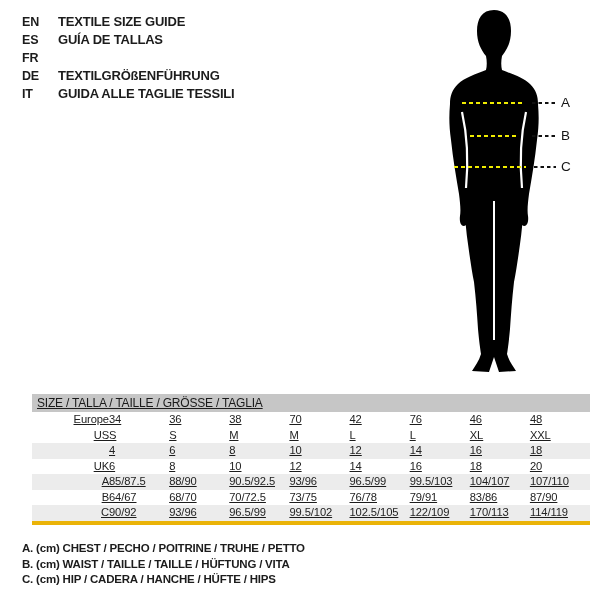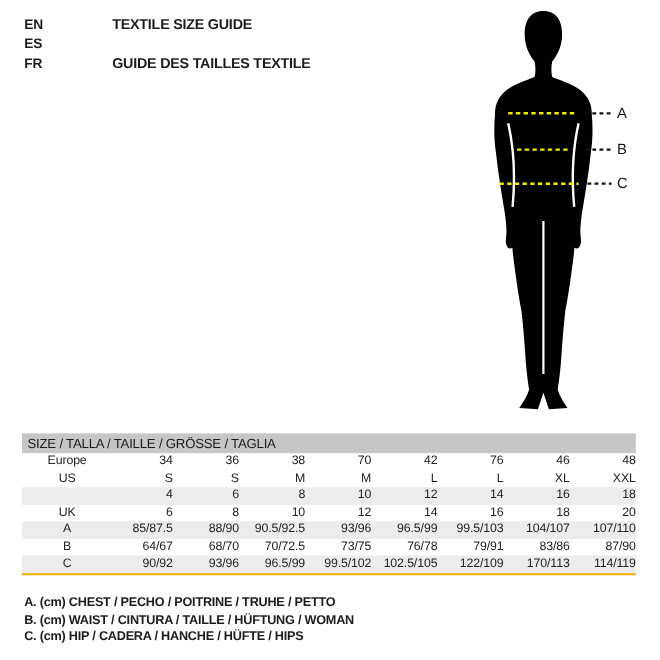--- a/index.html
+++ b/index.html
@@ -8,61 +8,69 @@
     --text:#1c1c1c;
     --accent_yellow:#f0ec00;
   }
   html,body{margin:0;padding:0;background:#fff;}
   .canvas{
     position:relative;width:600px;height:600px;background:#fff;overflow:hidden;
     font-family:"Liberation Sans",sans-serif;color:var(--text);
   }
   
   .lang-block{position:absolute;left:22px;top:13px;}
-  .lang-row{display:flex;height:18px;line-height:18px;gap:44px;}
+  .lang-row{display:flex;height:18px;line-height:18px;}
   .lang-code{width:36px;font-weight:700;font-size:12.5px;letter-spacing:-0.2px;}
   .lang-label{font-weight:700;font-size:13px;letter-spacing:-0.2px;white-space:nowrap;}
   
   .figure-svg{position:absolute;left:408px;top:4px;}
   .marker{position:absolute;font-size:13.5px;font-weight:400;color:#161616;}
   .marker-a{left:561px;top:95px;}
   .marker-b{left:561px;top:128px;}
   .marker-c{left:561px;top:159px;}
   
   .section-title{position:absolute;left:22px;top:368px;font-size:12px;font-weight:700;letter-spacing:-0.2px;white-space:nowrap;}
   
-  .size-table{position:absolute;left:20px;top:394px;width:558px;border-bottom:2px solid #eab308;}
+  .size-table{position:absolute;left:32px;top:394px;width:558px;border-bottom:4px solid #eab308;text-decoration:underline;}
   .size-table-header{
     height:18px;line-height:18px;background:var(--header_gray);
     font-size:12px;font-weight:400;letter-spacing:-0.2px;padding-left:5px;color:#1a1a1a;
   }
   .trow{display:grid;grid-template-columns:77px repeat(8,1fr);height:15.5px;line-height:15.5px;font-size:11.2px;letter-spacing:-0.1px;}
   .trow.striped{background:var(--stripe_gray);}
-  .tcell-label{text-align:center;padding-left:5px;color:#222;}
-  .tcell{text-align:right;color:#222;}
+  .tcell-label{text-align:right;padding-left:5px;color:#222;}
+  .tcell{text-align:left;color:#222;}
   
   .legend-block{position:absolute;left:22px;top:541px;}
   .legend-line{height:15.5px;line-height:15.5px;font-size:11.5px;font-weight:700;letter-spacing:-0.2px;white-space:nowrap;}
 </style>
 </head>
 <body>
 
 <div class="canvas">
 
   <div class="lang-block">
       <div class="lang-row">
         <span class="lang-code">EN</span>
         <span class="lang-label">TEXTILE SIZE GUIDE</span>
       </div>
       <div class="lang-row">
         <span class="lang-code">ES</span>
+        <span class="lang-label">GUÍA DE TALLAS</span>
       </div>
       <div class="lang-row">
         <span class="lang-code">FR</span>
-        <span class="lang-label">GUIDE DES TAILLES TEXTILE</span>
+      </div>
+      <div class="lang-row">
+        <span class="lang-code">DE</span>
+        <span class="lang-label">TEXTILGRÖßENFÜHRUNG</span>
+      </div>
+      <div class="lang-row">
+        <span class="lang-code">IT</span>
+        <span class="lang-label">GUIDA ALLE TAGLIE TESSILI</span>
       </div>
     </div>
 
   <svg class="figure-svg" width="180" height="370" viewBox="0 0 180 370">
     <path fill="#000" d="M 86,6
          C 98,6 103,15 103,27
          C 103,38 99,46 94,52
          C 93,57 93,62 94,66
          C 104,70 116,74 122,80
          C 128,86 130,92 130,100
@@ -191,17 +199,17 @@
           <div class="tcell">102.5/105</div>
           <div class="tcell">122/109</div>
           <div class="tcell">170/113</div>
           <div class="tcell">114/119</div>
         </div>
       </div>
   </div>
 
   <div class="legend-block">
       <div class="legend-line">A. (cm) CHEST / PECHO / POITRINE / TRUHE / PETTO</div>
-      <div class="legend-line">B. (cm) WAIST / CINTURA / TAILLE / HÜFTUNG / WOMAN</div>
+      <div class="legend-line">B. (cm) WAIST / TAILLE / TAILLE / HÜFTUNG / VITA</div>
       <div class="legend-line">C. (cm) HIP / CADERA / HANCHE / HÜFTE / HIPS</div>
     </div>
 
 </div>
 
 </body></html>

